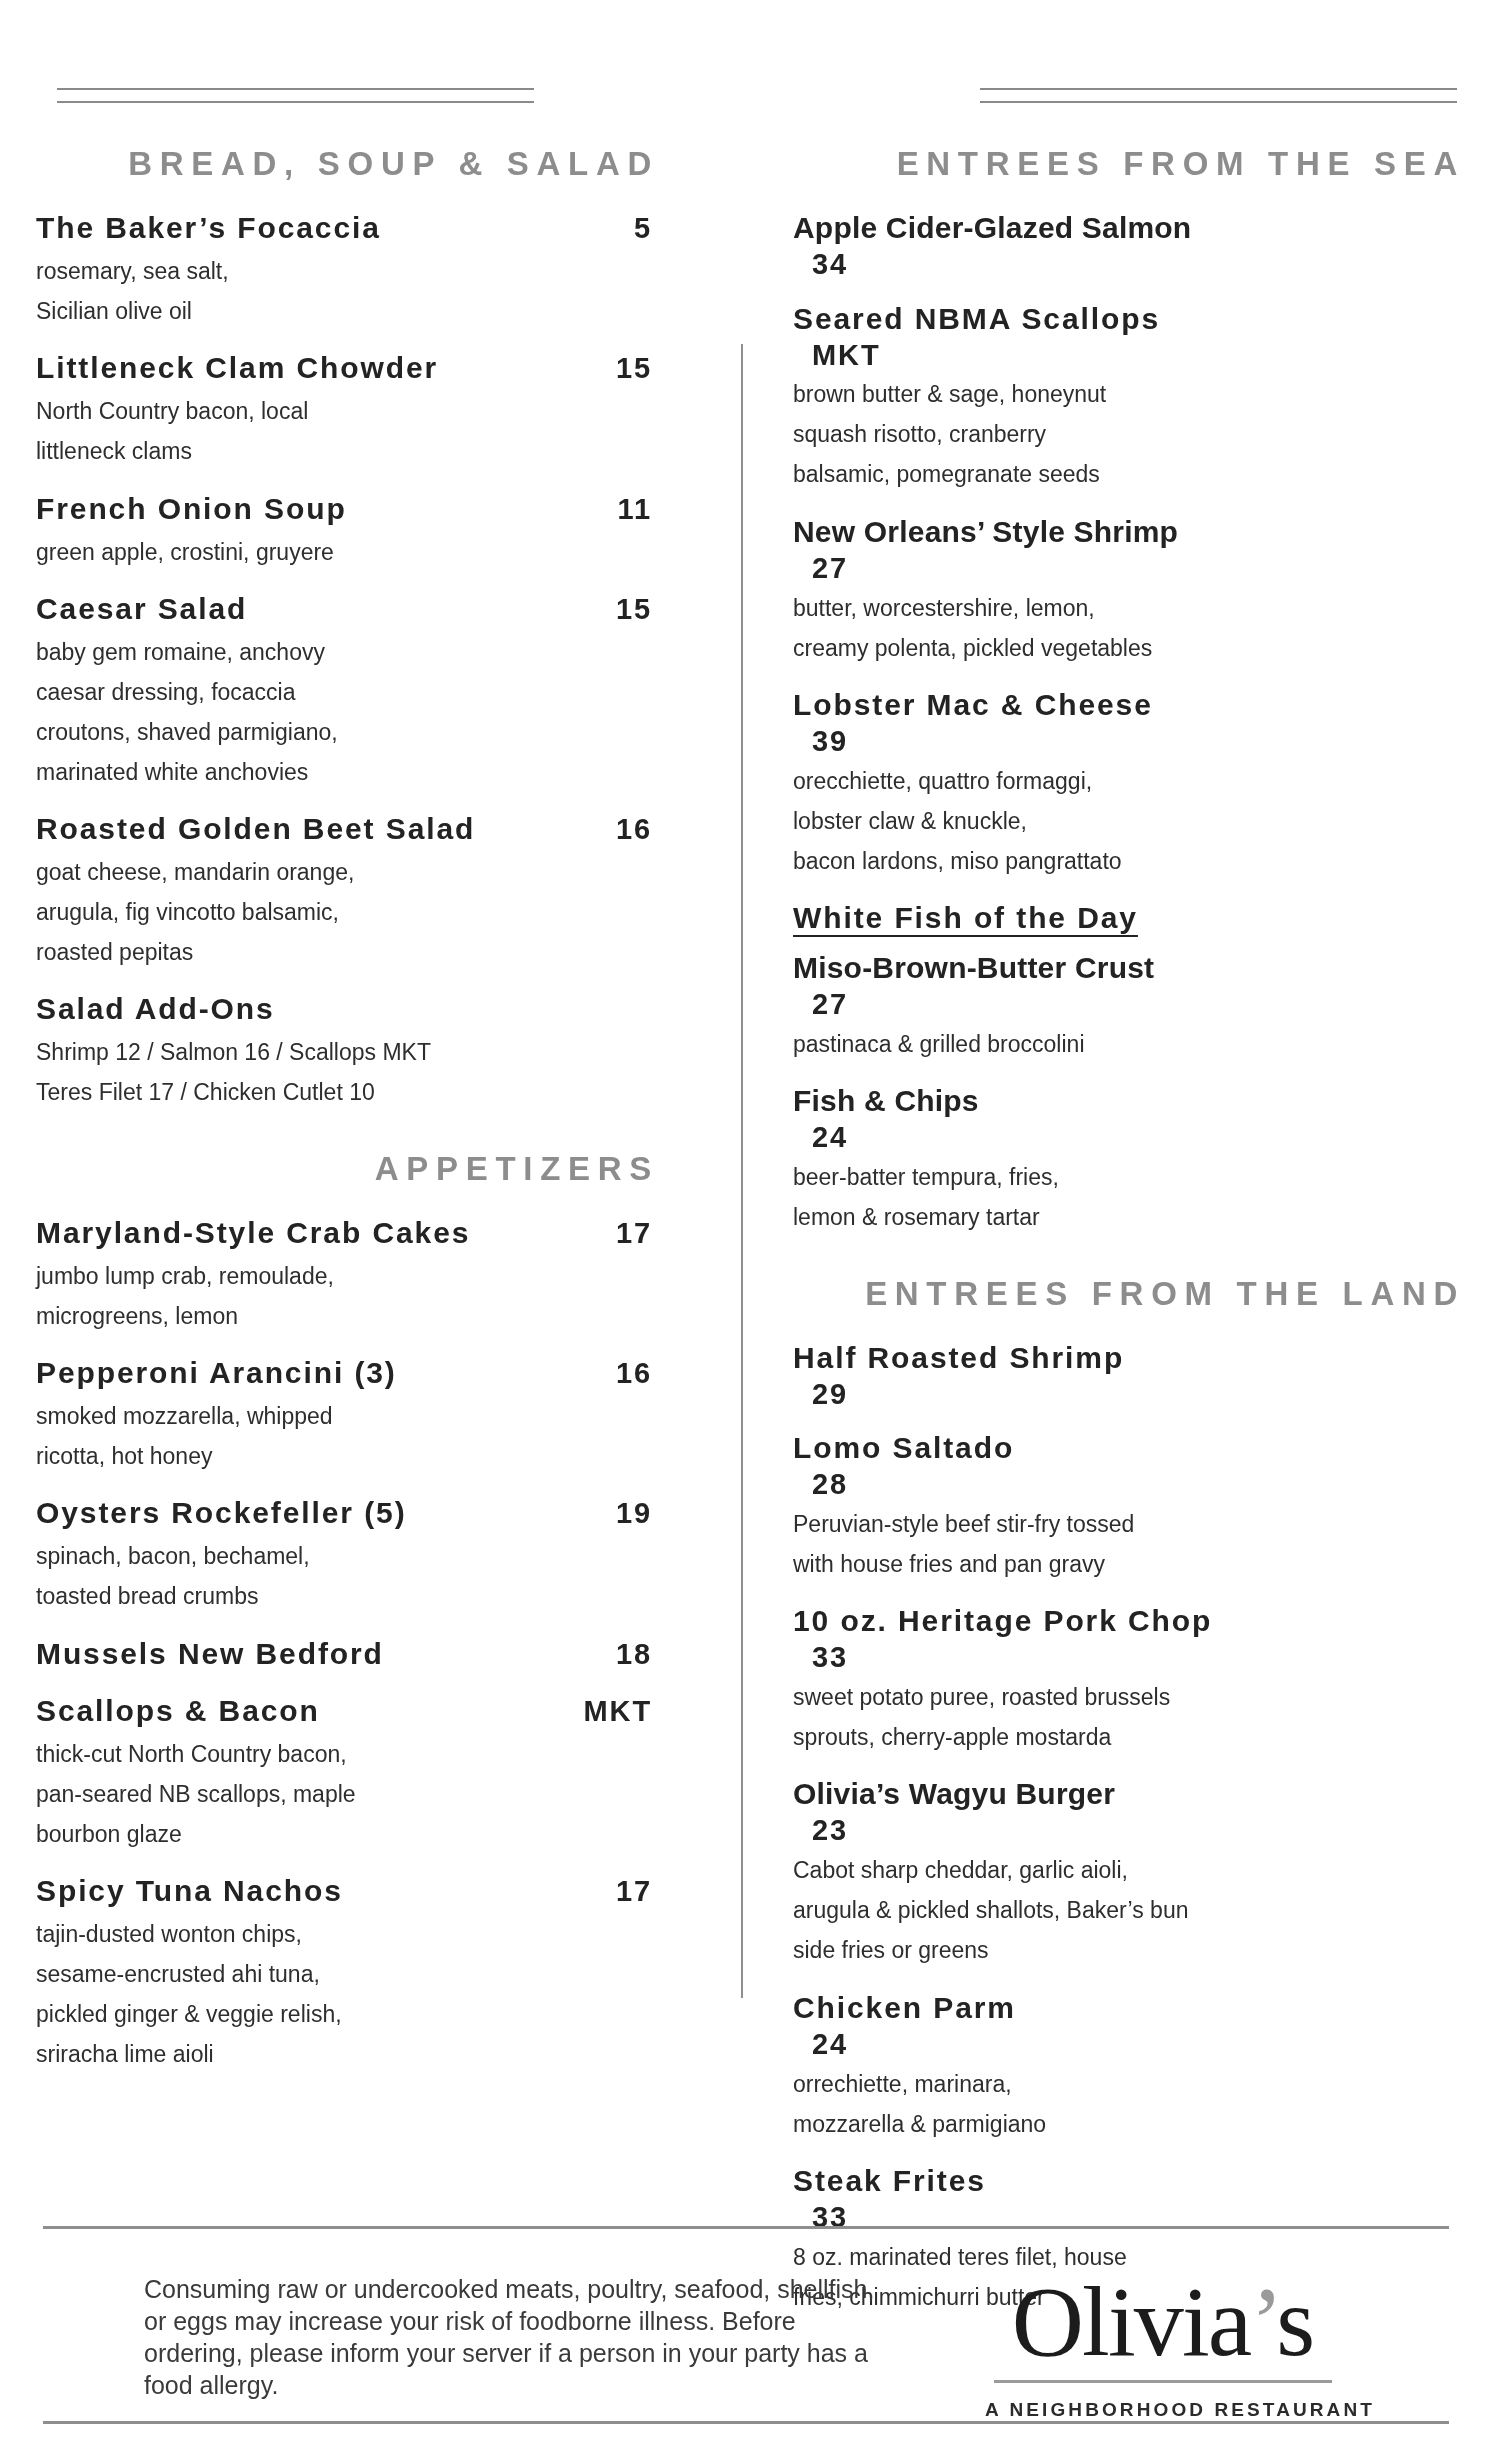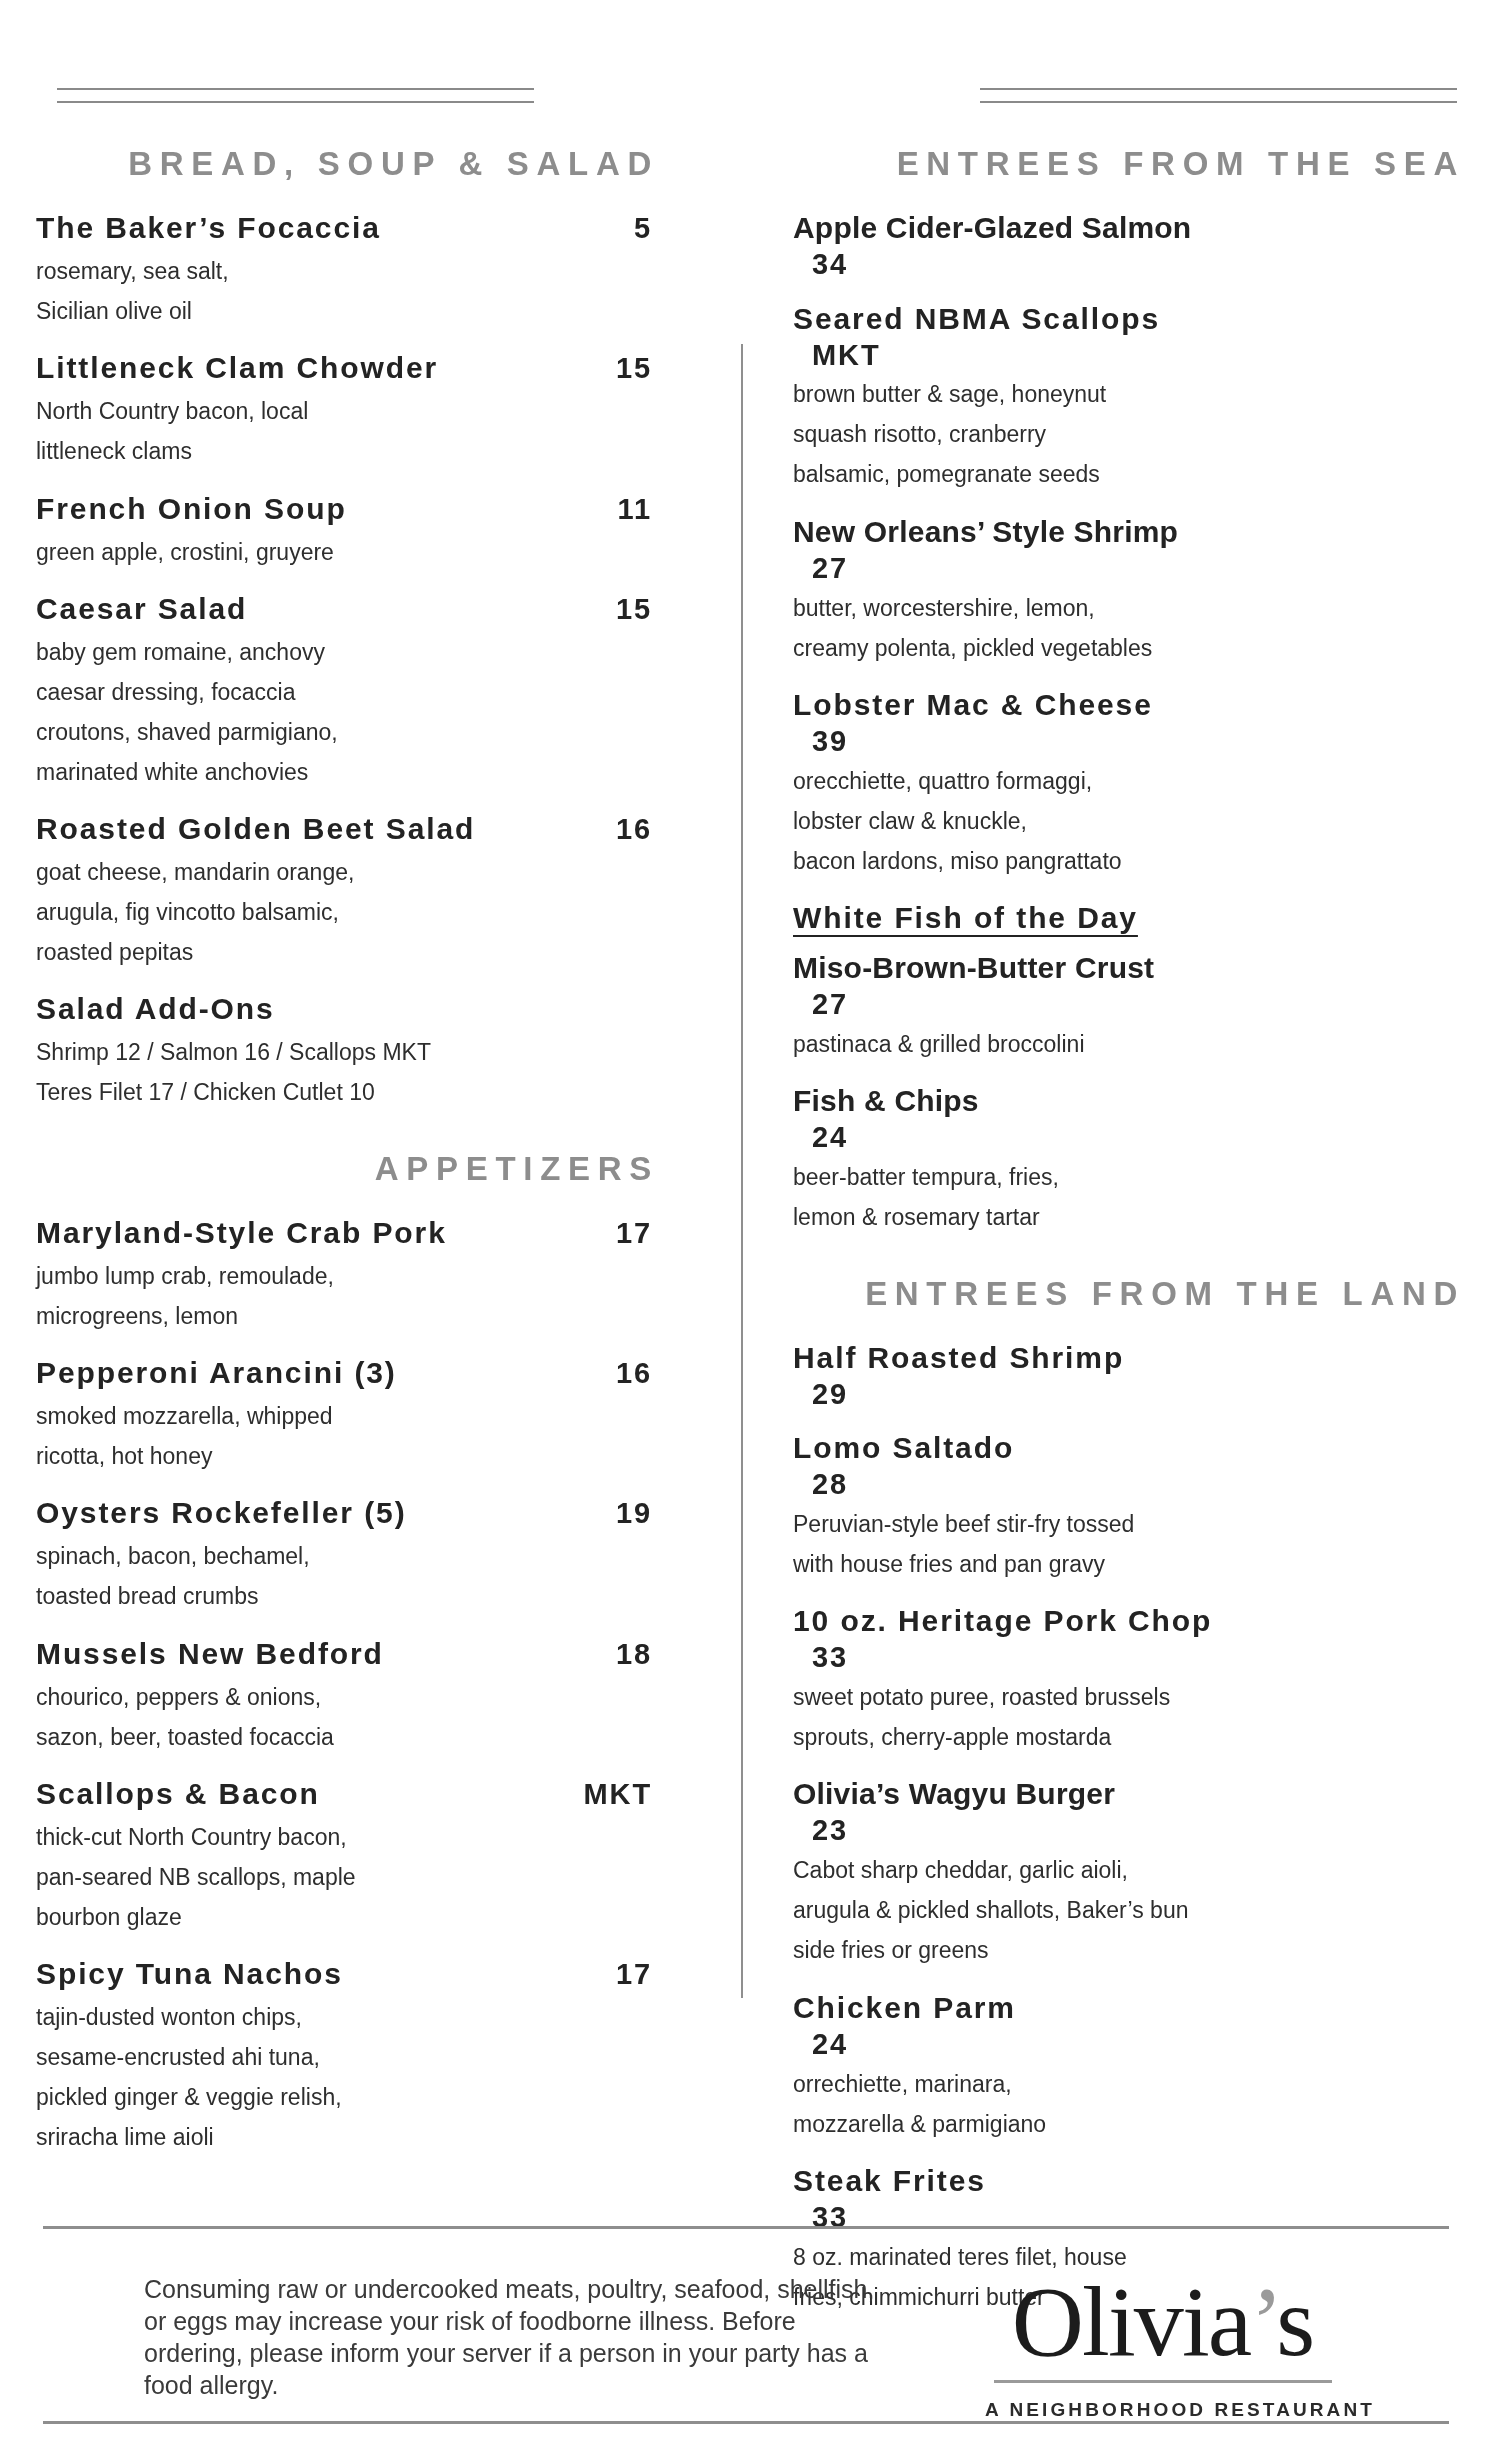--- a/index.html
+++ b/index.html
@@ -153,21 +153,21 @@
         <p class="item-desc">Shrimp 12 / Salmon 16 / Scallops MKT
 Teres Filet 17 / Chicken Cutlet 10</p>
       </article>
     </section>
 
     <section class="section">
       <h2 class="section-title">APPETIZERS</h2>
 
       <article class="item">
         <div class="item-head">
-          <h3 class="item-name">Maryland-Style Crab Pork</h3>
+          <h3 class="item-name">Maryland-Style Crab Cakes</h3>
           <span class="item-price">17</span>
         </div>
         <p class="item-desc">jumbo lump crab, remoulade,
 microgreens, lemon</p>
       </article>
 
       <article class="item">
         <div class="item-head">
           <h3 class="item-name">Pepperoni Arancini (3)</h3>
           <span class="item-price">16</span>
@@ -183,22 +183,20 @@
         </div>
         <p class="item-desc">spinach, bacon, bechamel,
 toasted bread crumbs</p>
       </article>
 
       <article class="item">
         <div class="item-head">
           <h3 class="item-name">Mussels New Bedford</h3>
           <span class="item-price">18</span>
         </div>
-        <p class="item-desc">chourico, peppers &amp; onions,
-sazon, beer, toasted focaccia</p>
       </article>
 
       <article class="item">
         <div class="item-head">
           <h3 class="item-name">Scallops &amp; Bacon</h3>
           <span class="item-price">MKT</span>
         </div>
         <p class="item-desc">thick-cut North Country bacon,
 pan-seared NB scallops, maple
 bourbon glaze</p>

